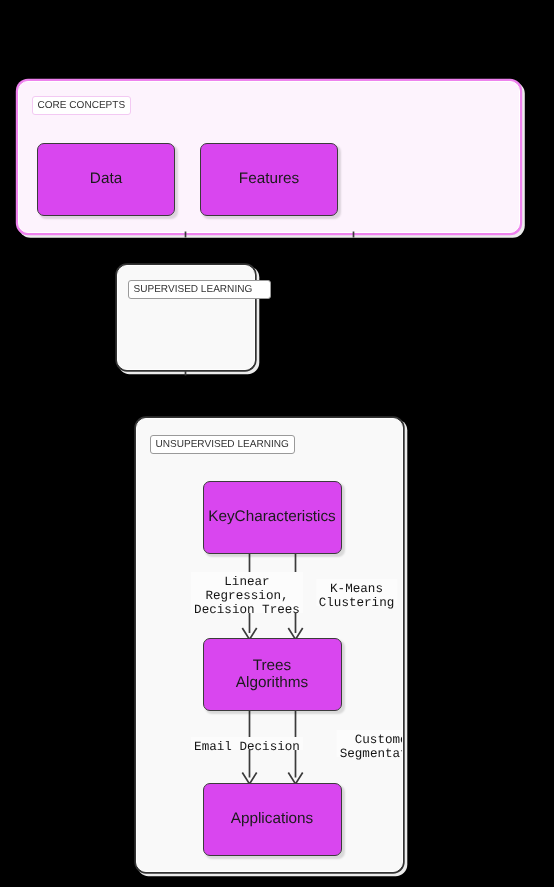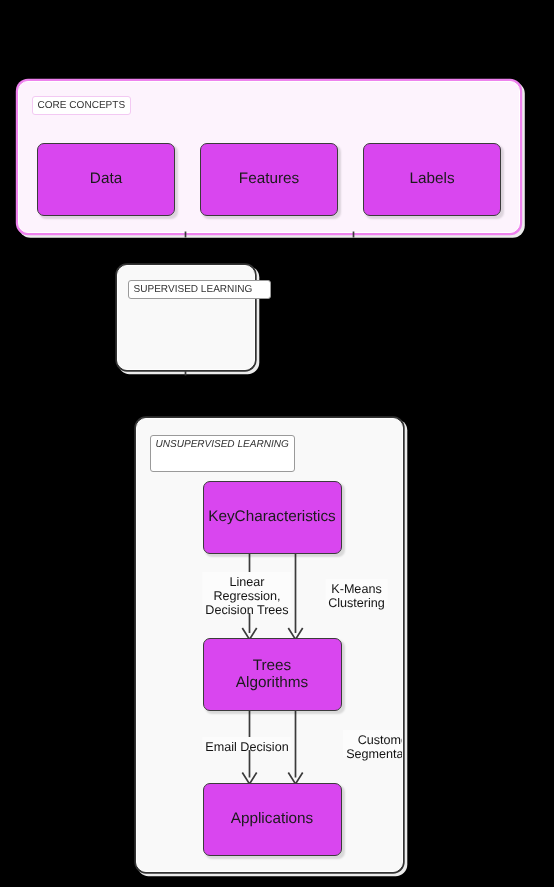--- a/index.html
+++ b/index.html
@@ -12,60 +12,57 @@
 
   .node{position:absolute;background:#d946ef;border:1.7px solid #3b3b3b;border-radius:7px;
         display:flex;align-items:center;justify-content:center;text-align:center;
         color:#1b1b1b;font-size:15.3px;line-height:17px;padding-bottom:2px;box-sizing:border-box;
         box-shadow:2.5px 2.5px 2px rgba(0,0,0,.13);}
 
   .elabel{position:absolute;font-size:12.6px;color:#141414;text-align:center;
           line-height:14.1px;white-space:nowrap;padding:0 3px;}
   .elabel::before{content:"";position:absolute;left:0;right:0;top:-3.2px;bottom:4.3px;
           background:#fcfcfc;z-index:-1;}
-  .elabel > div{position:relative;}
+  .elabel > div{position:relative;font-family:Liberation Mono, monospace;}
 
   svg.edges{position:absolute;left:0;top:0;overflow:visible;}
   svg.edges path{stroke:#3b3b3b;stroke-width:1.7px;fill:none;}
 </style>
 </head>
 <body>
 
 <div class="stage">
 
   <div class="cluster" style="left:17.8px;top:50.7px;width:502px;height:152.5px;background:#fdf3fd;border:1.4px solid #ffffff;box-sizing:border-box;box-shadow:0 0 0 2.2px #ee82ee, 2.6px 2.6px 0 2.2px #ececec;">
   </div>
   <div class="clabel" style="left:31.5px;top:66px;border:1px solid #f3c9f3;padding:3px 5px 3px 5px;">CORE CONCEPTS</div>
 
   <div class="node" style="left:37px;top:113px;width:138px;height:73px;">
     <span>Data</span>
   </div>
   <div class="node" style="left:200px;top:113px;width:138px;height:73px;">
     <span>Features</span>
   </div>
-  <div class="node" style="left:363px;top:113px;width:138px;height:73px;">
-    <span>Labels</span>
-  </div>
 
   <svg class="edges" width="554" height="210" style="top:0;">
     <path d="M185.5 201.5 L185.5 207.5"></path>
     <path d="M353.5 201.5 L353.5 207.5"></path>
   </svg>
 
   <div class="cluster" style="left:116.6px;top:235px;width:138.6px;height:105.4px;box-sizing:border-box;background:#f9f9f9;border:1.4px solid #ffffff;box-shadow:0 0 0 1.7px #333, 2.6px 2.6px 0 1.7px #ececec;">
   </div>
   <div class="clabel" style="left:127.5px;top:249.5px;border:1px solid #9a9a9a;padding:3px 18px 3px 5px;">SUPERVISED LEARNING</div>
 
   <svg class="edges" width="554" height="20" style="top:336px;">
     <path d="M185.5 4.5 L185.5 9.5"></path>
   </svg>
 
   <div class="cluster" style="left:135.5px;top:388px;width:267.2px;height:453.5px;box-sizing:border-box;background:#f9f9f9;border:1.4px solid #ffffff;box-shadow:0 0 0 1.7px #333, 2.6px 2.6px 0 1.7px #ececec;overflow:hidden;">
 
-    <div class="clabel" style="left:13px;top:16px;border:1px solid #9a9a9a;padding:3px 5px 21px 5px;font-style:italic;">UNSUPERVISED LEARNING</div>
+    <div class="clabel" style="left:13px;top:16px;border:1px solid #9a9a9a;padding:3px 5px 3px 5px;">UNSUPERVISED LEARNING</div>
 
     <svg class="edges" width="268" height="455">
       <path d="M112.5 133 L112.5 214"></path>
       <path d="M105.3 209 L112.5 220.4 L119.7 209"></path>
       <path d="M158.5 133 L158.5 214"></path>
       <path d="M151.3 209 L158.5 220.4 L165.7 209"></path>
 
       <path d="M112.5 290.5 L112.5 358.5"></path>
       <path d="M105.3 353.5 L112.5 364.9 L119.7 353.5"></path>
       <path d="M158.5 290.5 L158.5 358.5"></path>

